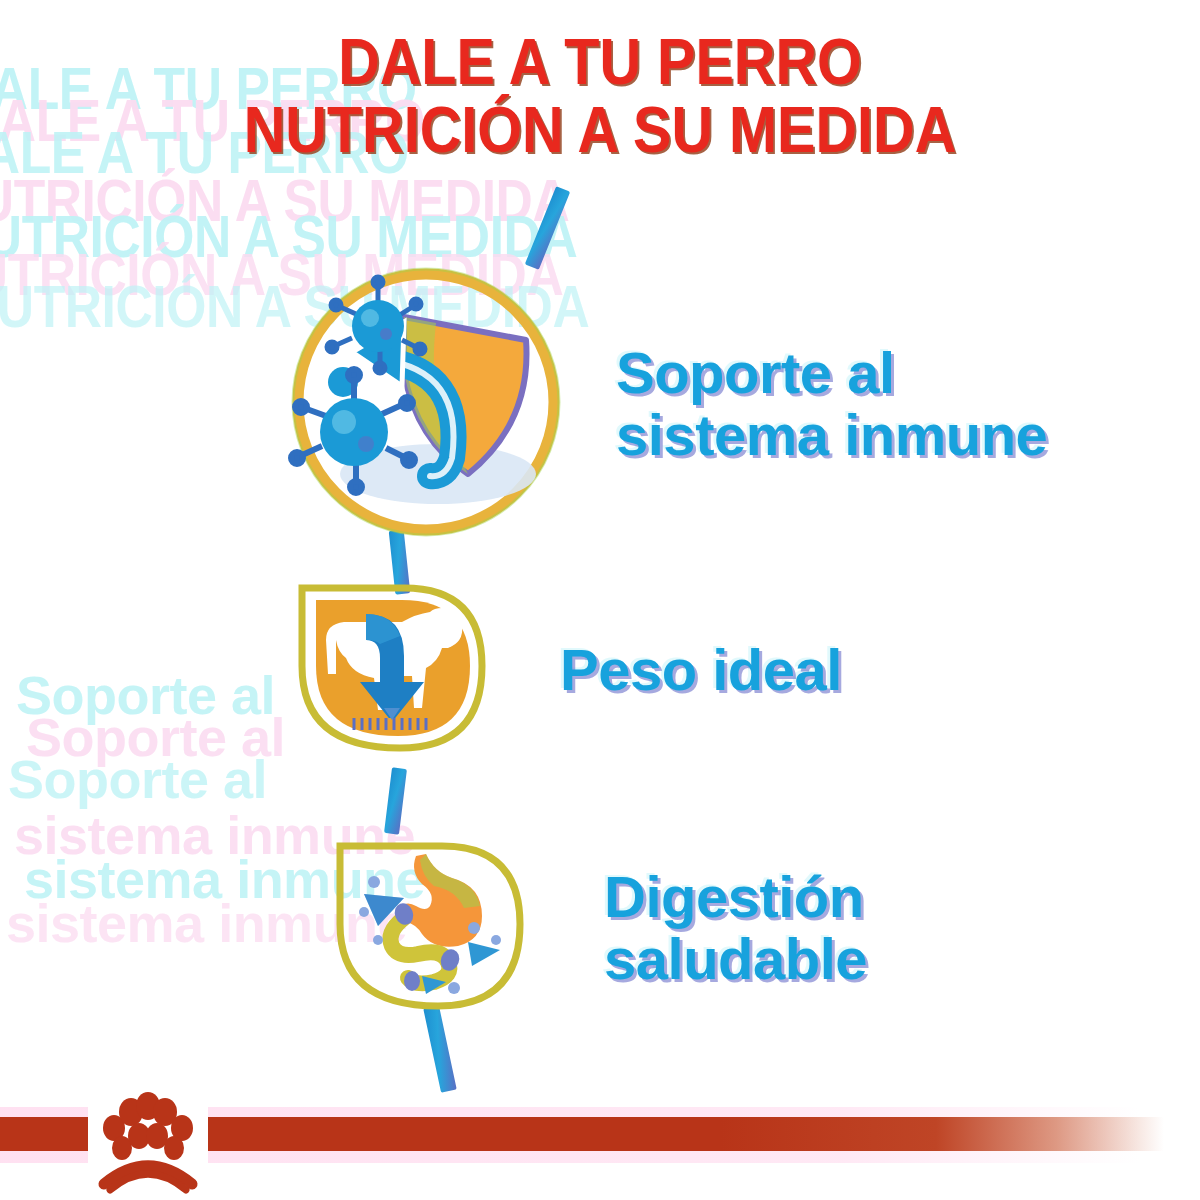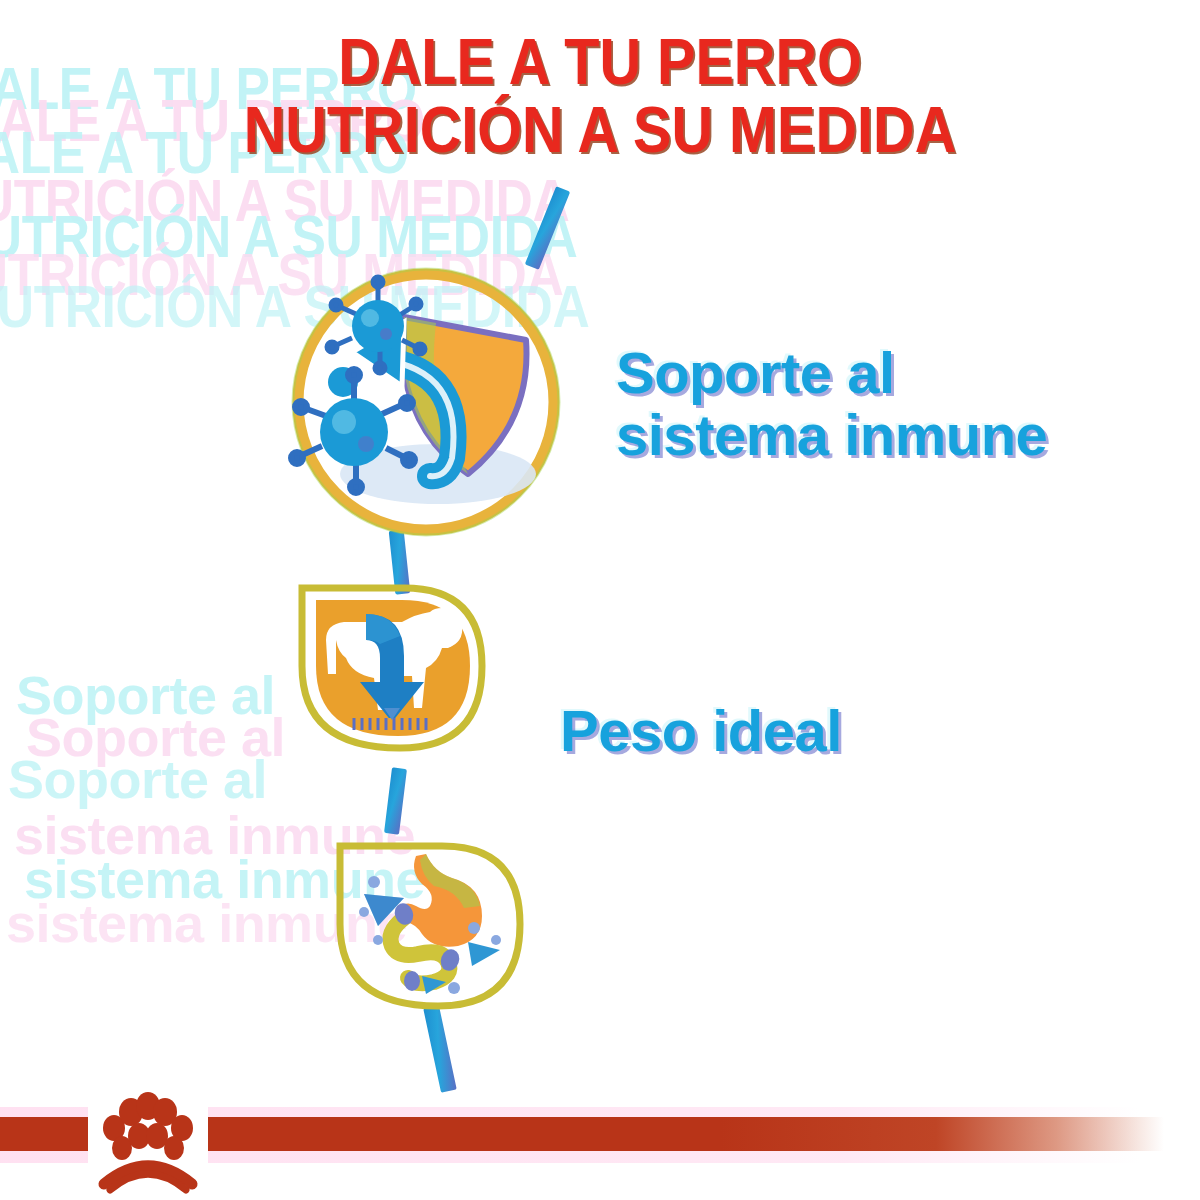--- a/index.html
+++ b/index.html
@@ -174,21 +174,21 @@
         <circle cx="58" cy="160" r="12" fill="#5ec0e6" opacity=".8"></circle>
         <circle cx="80" cy="182" r="8" fill="#5a6fc4" opacity=".6"></circle>
       </svg>
     </div>
     <div style="margin-left:50px;">
       <div class="label">Soporte al</div>
       <div class="label">sistema inmune</div>
     </div>
   </div>
 
-  <div class="row" style="left:292px;top:578px;align-items:flex-end;">
+  <div class="row" style="left:292px;top:578px;">
     <div class="icon-box">
       <svg width="200" height="180" viewBox="0 0 200 180" aria-hidden="true">
 
         <path d="M10 10 L112 10 Q190 10 190 88 Q190 170 108 170 Q10 170 10 88 Z" fill="none" stroke="#c8bc35" stroke-width="7"></path>
 
         <path d="M24 22 L110 22 Q178 22 178 88 Q178 158 106 158 Q24 158 24 88 Z" fill="#eaa02c"></path>
 
         <path d="M150 30 Q168 30 170 48 Q172 64 156 70 L150 70 Q146 84 134 90
                  L130 130 L122 130 L120 98 L96 98 L94 132 L86 132 L82 100
                  Q60 96 54 80 Q46 74 44 62 L44 96 L36 96 L34 62
@@ -243,20 +243,24 @@
         <circle cx="48" cy="104" r="5" fill="#8aa8e0"></circle>
         <circle cx="144" cy="92" r="6" fill="#8aa8e0"></circle>
         <circle cx="166" cy="104" r="5" fill="#8aa8e0"></circle>
         <circle cx="124" cy="152" r="6" fill="#8aa8e0"></circle>
 
         <ellipse cx="74" cy="78" rx="9" ry="11" fill="#6f7fc8" transform="rotate(-20 74 78)"></ellipse>
         <ellipse cx="120" cy="124" rx="9" ry="11" fill="#6f7fc8" transform="rotate(20 120 124)"></ellipse>
         <ellipse cx="82" cy="145" rx="8" ry="10" fill="#6f7fc8"></ellipse>
       </svg>
     </div>
+    <div style="margin-left:74px;">
+      <div class="label">Digestión</div>
+      <div class="label">saludable</div>
+    </div>
   </div>
 
   <div class="footer-bar-halo"></div>
   <div class="footer-bar"></div>
   <div class="crown-plate"></div>
   <div class="crown">
     <svg width="120" height="104" viewBox="0 0 120 104" aria-hidden="true">
       <g fill="#b83418">
 
         <ellipse cx="26" cy="36" rx="11" ry="13"></ellipse>

